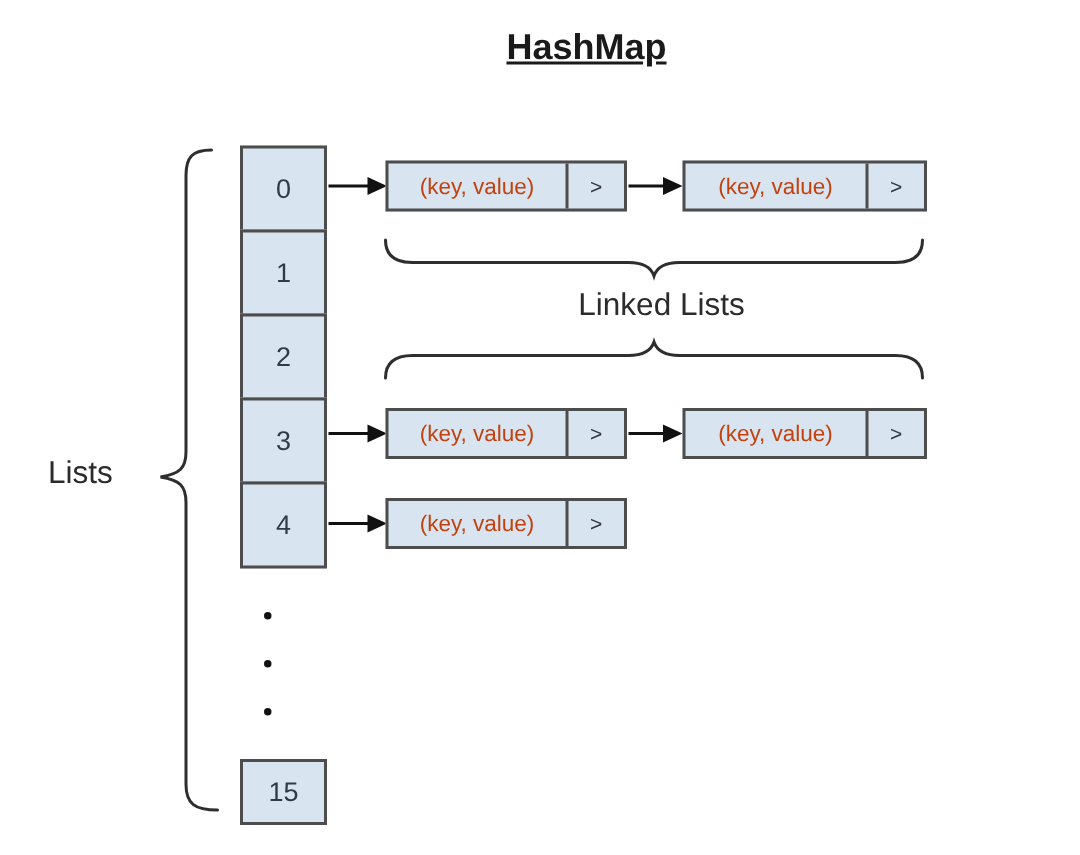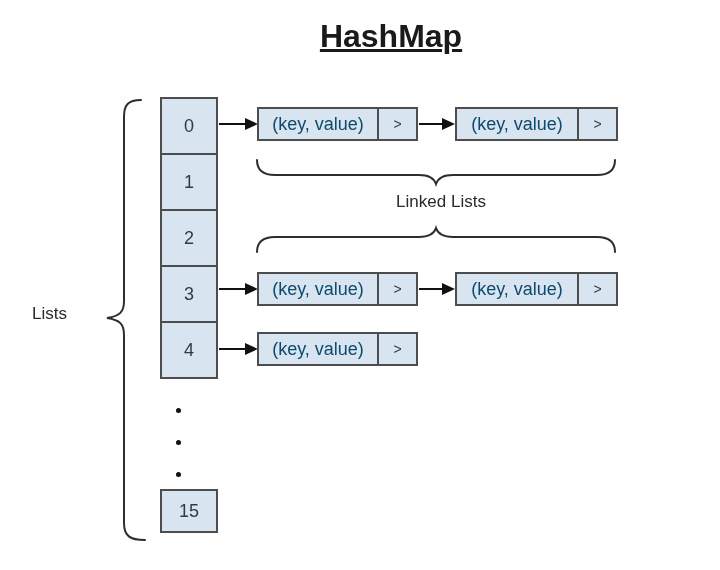--- a/index.html
+++ b/index.html
@@ -9,50 +9,50 @@
     height: 570px;
     background: #ffffff;
     font-family: "Liberation Sans", sans-serif;
     overflow: hidden;
   }
   .title {
     position: absolute;
     top: 18px;
     left: 391px;
     transform: translateX(-50%);
-    font-size: 32px;
+    font-size: 24px;
     font-weight: bold;
     text-decoration: underline;
     color: #1a1a1a;
     white-space: nowrap;
   }
   .side-label {
     position: absolute;
-    font-size: 17px;
+    font-size: 21px;
     color: #2b2b2b;
     white-space: nowrap;
     text-align: center;
   }
   .array-label { left: 32px; top: 304px; }
   .ll-label { left: 441px; top: 192px; transform: translateX(-50%); }
   .cell {
     position: absolute;
     left: 160px;
     width: 58px;
     height: 58px;
     box-sizing: border-box;
     border: 2px solid #4d4d4d;
     background: #d9e4f1;
     display: flex;
     align-items: center;
     justify-content: center;
     font-size: 18px;
     color: #2f3b49;
   }
-  .cell-15 { top: 489px; height: 44px; }
+  .cell-15 { top: 506px; height: 44px; }
   .dot {
     position: absolute;
     left: 176px;
     width: 5px;
     height: 5px;
     border-radius: 50%;
     background: #111111;
   }
   .node {
     position: absolute;
@@ -61,22 +61,22 @@
     border: 2px solid #4d4d4d;
     background: #d9e4f1;
     display: flex;
     align-items: stretch;
   }
   .node .main {
     flex: 1;
     display: flex;
     align-items: center;
     justify-content: center;
-    font-size: 18px;
-    color: #0c4a6e;
+    font-size: 15px;
+    color: #c2410c;
     white-space: nowrap;
   }
   .node .ptr {
     width: 37px;
     border-left: 2px solid #4d4d4d;
     display: flex;
     align-items: center;
     justify-content: center;
     font-size: 14px;
     color: #333a44;

